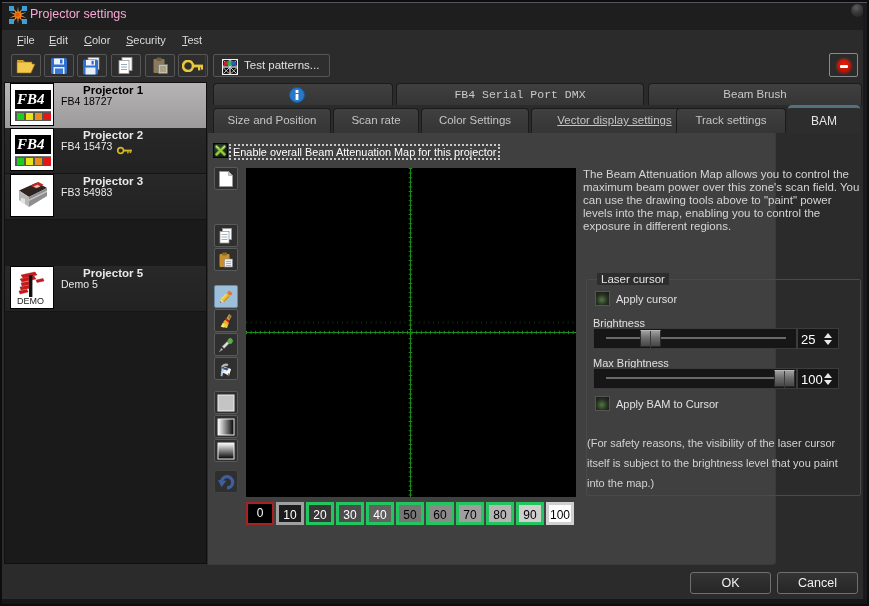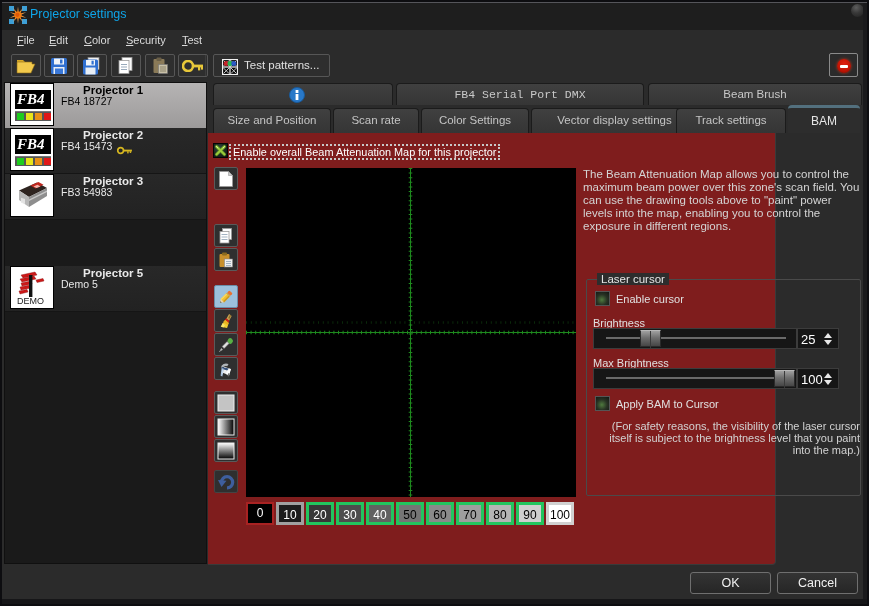--- a/index.html
+++ b/index.html
@@ -4,21 +4,21 @@
 <style>
 * { margin:0; padding:0; box-sizing:border-box; }
 html,body { width:869px; height:606px; overflow:hidden; }
 body { font-family:"Liberation Sans", sans-serif; background:#2b2b2b; position:relative; color:#d0d0d0; -webkit-font-smoothing:antialiased; will-change:transform; }
 .abs { position:absolute; }
 
 
 #frame { position:absolute; left:0; top:0; width:869px; height:606px; background:#2b2b2b; border:2px solid #0d0d10; }
 #topline { position:absolute; left:2px; top:2px; width:865px; height:1px; background:#55555a; }
 #titlebar { position:absolute; left:2px; top:3px; width:865px; height:27px; background:#1e1e1e; }
-#titletext { position:absolute; left:30px; top:7px; font-size:12.5px; color:#0ea5e9; }
+#titletext { position:absolute; left:30px; top:7px; font-size:12.5px; color:#f9a8d4; }
 #bottomedge { position:absolute; left:2px; top:599px; width:865px; height:5px; background:#161618; }
 
 
 #menubar { position:absolute; left:2px; top:31px; width:865px; height:21px; background:#2b2b2b; font-size:11px; color:#dadada; }
 #menubar span { position:absolute; top:3px; }
 #menubar u { text-decoration:underline; }
 
 
 .tbtn { position:absolute; top:54px; width:30px; height:23px; background:#2e2e2e; border:1px solid #565656; border-radius:2px; }
 .tbtn svg { position:absolute; left:50%; top:50%; transform:translate(-50%,-50%); }
@@ -36,21 +36,21 @@
 .pitem .nm { position:absolute; left:56px; top:1px; font-size:11.5px; font-weight:bold;margin-left:22px; }
 .pitem .sb { position:absolute; left:56px; top:12px; font-size:10.5px; }
 .icbox { position:absolute; left:5px; top:0px; width:44px; height:43px; background:#fff; border:1px solid #000; }
 
 
 .tab1 { position:absolute; top:83px; height:22px; background:linear-gradient(#404040,#353535); border:1px solid #1b1b1b; border-bottom:none; border-radius:4px 4px 0 0; font-size:11.5px; color:#c8c8c8; text-align:center; line-height:21px; }
 .tab2 { position:absolute; top:108px; height:25px; background:linear-gradient(#404040,#353535); border:1px solid #1b1b1b; border-bottom:none; border-radius:4px 4px 0 0; font-size:11.5px; color:#c4c4c4; text-align:center; line-height:23px; }
 #tabbam { position:absolute; left:788px; top:105px; width:72px; height:28px; background:#2d2d2d; border-radius:4px 4px 0 0; color:#e5e5e5; font-size:12px; text-align:center; line-height:26px; border-top:3px solid #53707e; }
 
 
-#content { position:absolute; left:208px; top:133px; width:568px; height:432px; background:#7f1d1d; border-right:1px solid #3a3a3a; border-bottom:1px solid #3a3a3a; border-radius:0 0 4px 0;padding-left:21px; }
+#content { position:absolute; left:208px; top:133px; width:568px; height:432px; background:#404040; border-right:1px solid #3a3a3a; border-bottom:1px solid #3a3a3a; border-radius:0 0 4px 0;padding-left:21px; }
 #chkbox1 { position:absolute; left:5px; top:10px; width:15px; height:15px; background:radial-gradient(circle at 40% 35%,#36504a 0%,#1c2a22 50%,#0c120e 100%); border:1px solid #050505; }
 #chklbl1 { position:absolute; left:21px; top:11px; font-size:10.9px; color:#fff; border:2px dotted #c8c8c8; padding:0px 2px; white-space:nowrap; line-height:12px; }
 
 .toolbtn { position:absolute; left:6px; width:24px; height:23px; background:#2f2f2f; border:1px solid #5a5a5a; border-radius:2px; }
 .toolbtn svg { position:absolute; left:50%; top:50%; transform:translate(-50%,-50%); }
 .toolbtn.sel { background:#9cc0dc; border-color:#6a8ea8; }
 
 #canvas { position:absolute; left:38px; top:35px; width:330px; height:329px; background:#000; }
 
 .numbtn { position:absolute; top:369px; width:28px; height:23px; border:3px solid #22c55e; font-size:12px; text-align:center; line-height:21px; }
@@ -261,21 +261,21 @@
     <rect x="6.6" y="3" width="2.8" height="3" fill="#fff"></rect>
     <rect x="6.6" y="7" width="2.8" height="6" fill="#fff"></rect>
   </svg>
 </div>
 <div class="tab1" style="left:396px;width:248px;font-family:Liberation Mono, monospace;">FB4 Serial Port DMX</div>
 <div class="tab1" style="left:648px;width:214px;">Beam Brush</div>
 
 <div class="tab2" style="left:213px;width:118px;">Size and Position</div>
 <div class="tab2" style="left:333px;width:86px;">Scan rate</div>
 <div class="tab2" style="left:421px;width:108px;">Color Settings</div>
-<div class="tab2" style="left:531px;width:167px;">Vector display settings</div>
+<div class="tab2" style="left:531px;width:167px;text-decoration:underline;">Vector display settings</div>
 <div class="tab2" style="left:676px;width:110px;">Track settings</div>
 <div id="tabbam">BAM</div>
 
 <div id="content">
   <div id="chkbox1">
       <svg width="13" height="13" viewBox="0 0 13 13" style="position:absolute;left:0;top:0">
     <g stroke="#5a8a20" stroke-width="3.4" stroke-linecap="round">
           <line x1="2.6" y1="2.6" x2="10.4" y2="10.4"></line>
           <line x1="10.4" y1="2.6" x2="2.6" y2="10.4"></line>
         </g>
@@ -416,21 +416,21 @@
   <div class="numbtn" style="left:248px;background:#9e9e9e;color:#000">70</div>
   <div class="numbtn" style="left:278px;background:#b5b5b5;color:#000">80</div>
   <div class="numbtn" style="left:308px;background:#cfcfcf;color:#000">90</div>
   <div class="numbtn" style="left:338px;background:#fff;color:#000;border-color:#d0d0d0">100</div>
 
   <div id="desc">The Beam Attenuation Map allows you to control the<br>maximum beam power over this zone's scan field. You<br>can use the drawing tools above to "paint" power<br>levels into the map, enabling you to control the<br>exposure in different regions.</div>
 
   <div id="grpbox">
     <div id="grplbl">Laser cursor</div>
     <div class="gchk" style="left:8px;top:11px"></div>
-    <div style="position:absolute;left:29px;top:13px;font-size:11px;color:#e0e0e0">Enable cursor</div>
+    <div style="position:absolute;left:29px;top:13px;font-size:11px;color:#e0e0e0">Apply cursor</div>
     <div style="position:absolute;left:6px;top:37px;font-size:11px;color:#e0e0e0">Brightness</div>
     <div class="slidbox" style="top:48px">
         <div class="slidline" style="width:180px"></div>
         <div class="thumb" style="left:46px"></div>
       </div>
     <div class="valbox" style="top:48px">
         <span class="v">25</span>
         <div class="spin">
           <div class="up"></div>
           <div class="dn"></div>
@@ -443,20 +443,20 @@
       </div>
     <div class="valbox" style="top:88px">
         <span class="v">100</span>
         <div class="spin">
           <div class="up"></div>
           <div class="dn"></div>
         </div>
       </div>
     <div class="gchk" style="left:8px;top:116px"></div>
     <div style="position:absolute;left:29px;top:118px;font-size:11px;color:#e0e0e0">Apply BAM to Cursor</div>
-    <div style="position:absolute;left:0;top:140px;width:273px;text-align:right;font-size:11px;color:#d2d2d2;line-height:12px;white-space:nowrap">(For safety reasons, the visibility of the laser cursor<br>itself is subject to the brightness level that you paint<br>into the map.)</div>
+    <div style="position:absolute;left:0;top:153px;width:273px;text-align:left;font-size:11px;color:#d2d2d2;line-height:20px;white-space:nowrap">(For safety reasons, the visibility of the laser cursor<br>itself is subject to the brightness level that you paint<br>into the map.)</div>
   </div>
 </div>
 
 <div id="oklbl" style="left:690px">OK</div>
 <div id="oklbl2" style="left:777px">Cancel</div>
 <div id="bottomedge"></div>
 <div style="position:absolute;left:863px;top:3px;width:4px;height:596px;background:#1a1a1c;"></div>
 
 </body></html>

